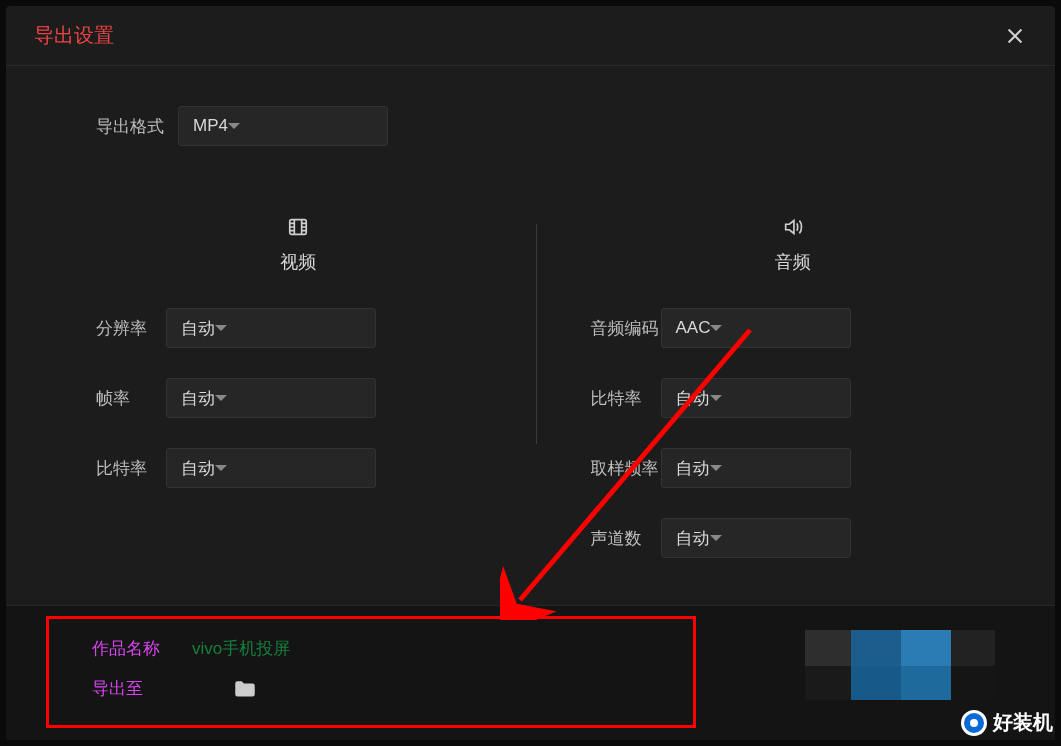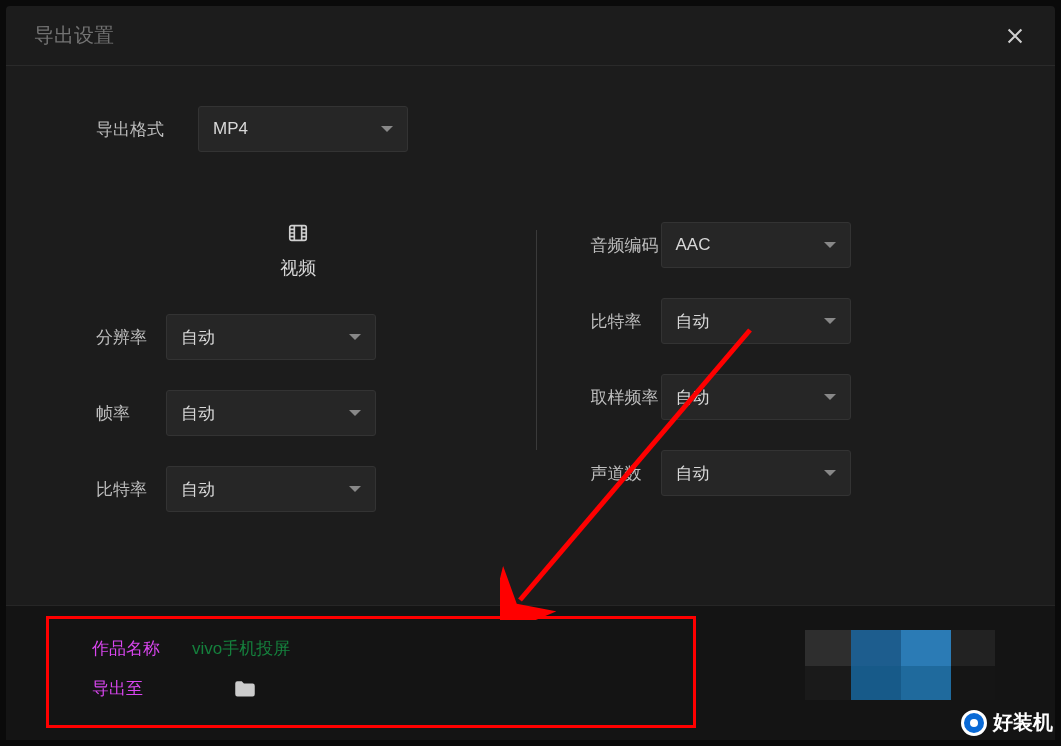--- a/index.html
+++ b/index.html
@@ -17,44 +17,44 @@
       background: #1c1c1c;
       border-radius: 4px;
       display: flex; flex-direction: column;
     }
     .header {
       height: 60px;
       display: flex; align-items: center; justify-content: space-between;
       padding: 0 24px 0 28px;
       border-bottom: 1px solid #2a2a2a;
     }
-    .header .title { font-size: 20px; color: #737373; font-weight: 400; }
+    .header .title { font-size: 20px; color: #ef4444; font-weight: 400; }
     .close-btn {
       width: 32px; height: 32px;
       display: flex; align-items: center; justify-content: center;
       cursor: pointer; color: #ddd; font-size: 22px;
     }
     .body {
       flex: 1;
       position: relative;
       padding: 40px 60px 10px 90px;
     }
     .row-top {
-      display: flex; align-items: center; gap: 32px;
+      display: flex; align-items: center; gap: 12px;
       margin-bottom: 70px;
     }
     .label {
       font-size: 17px; color: #bdbdbd; width: 70px;
     }
     .select {
-      width: 210px; height: 46px;
+      width: 210px; height: 40px;
       background: #262626;
       border: 1px solid #333;
       border-radius: 3px;
-      display: flex; align-items: center; justify-content: space-between;
+      display: flex; align-items: center; justify-content: flex-start;
       padding: 0 14px;
       color: #d8d8d8; font-size: 17px;
       cursor: pointer;
     }
     .select-sm { width: 190px; }
     .caret {
       width: 0; height: 0;
       border-left: 6px solid transparent;
       border-right: 6px solid transparent;
       border-top: 6px solid #888;
@@ -189,20 +189,27 @@
         <div class="field-row">
           <div class="label">比特率</div>
           <div class="select">
             <span>自动</span>
             <span class="caret"></span>
           </div>
         </div>
       </div>
 
       <div class="col col-right">
+        <div class="section-head">
+          <svg class="icon-svg" viewBox="0 0 24 24" fill="none" stroke="currentColor" stroke-width="1.8">
+            <path d="M4 9v6h4l5 4V5L8 9H4z"></path>
+            <path d="M16 8c1.5 1 1.5 7 0 8M19 5c3 3 3 11 0 14"></path>
+          </svg>
+          <span>音频</span>
+        </div>
 
         <div class="field-row">
           <div class="label">音频编码</div>
           <div class="select select-sm">
             <span>AAC</span>
             <span class="caret"></span>
           </div>
         </div>
         <div class="field-row">
           <div class="label">比特率</div>

